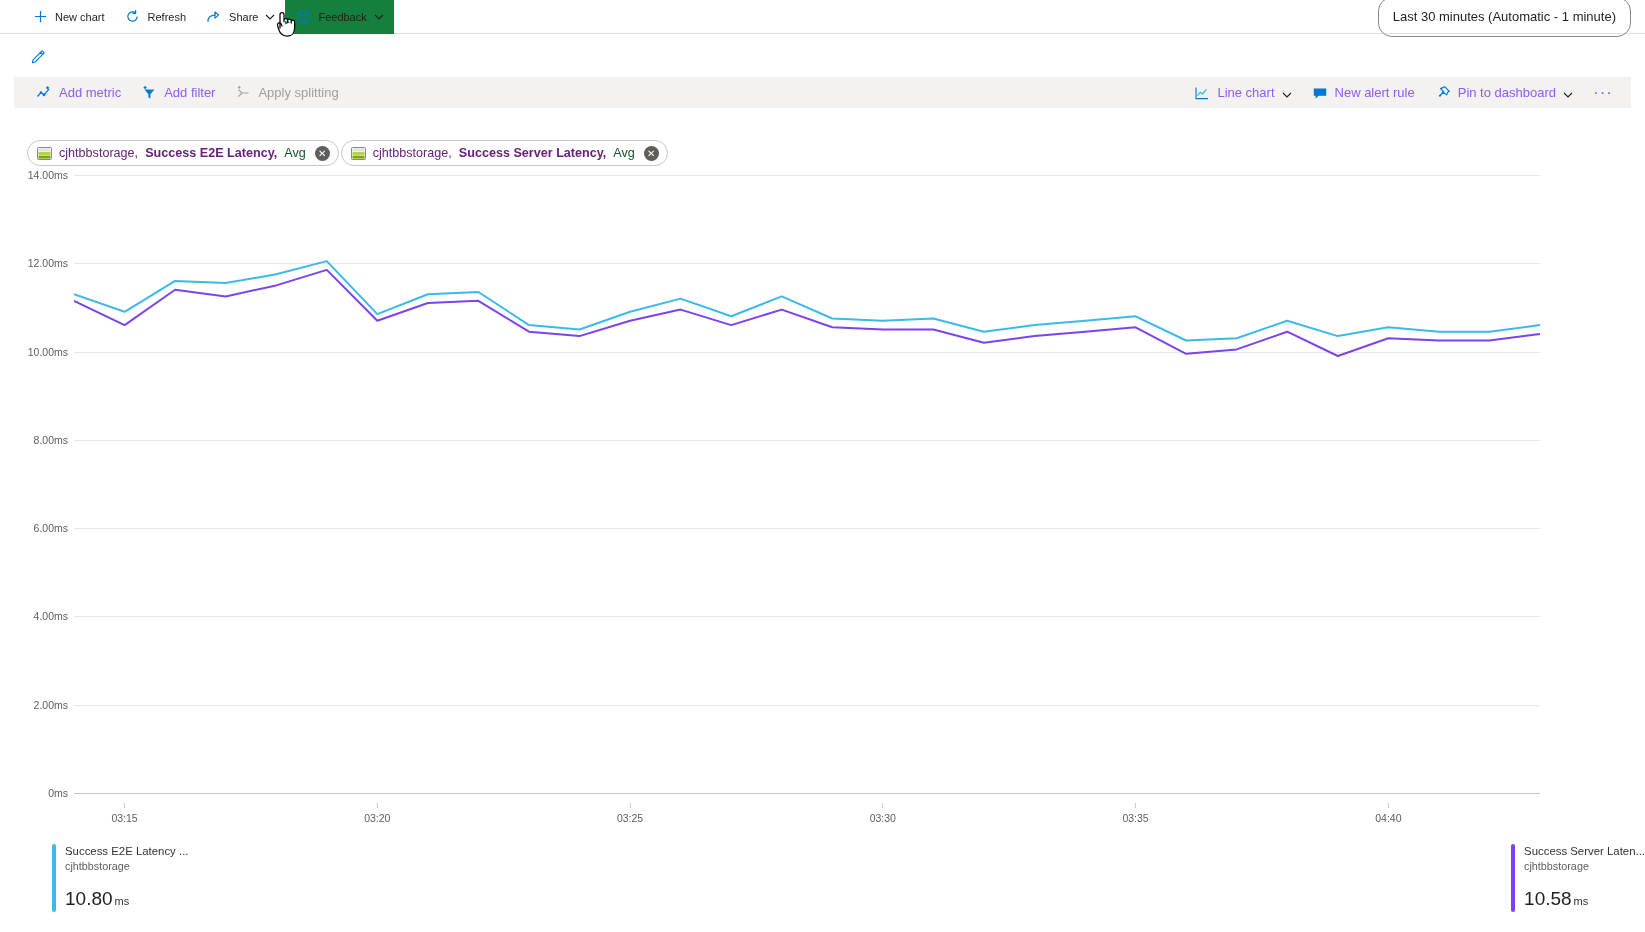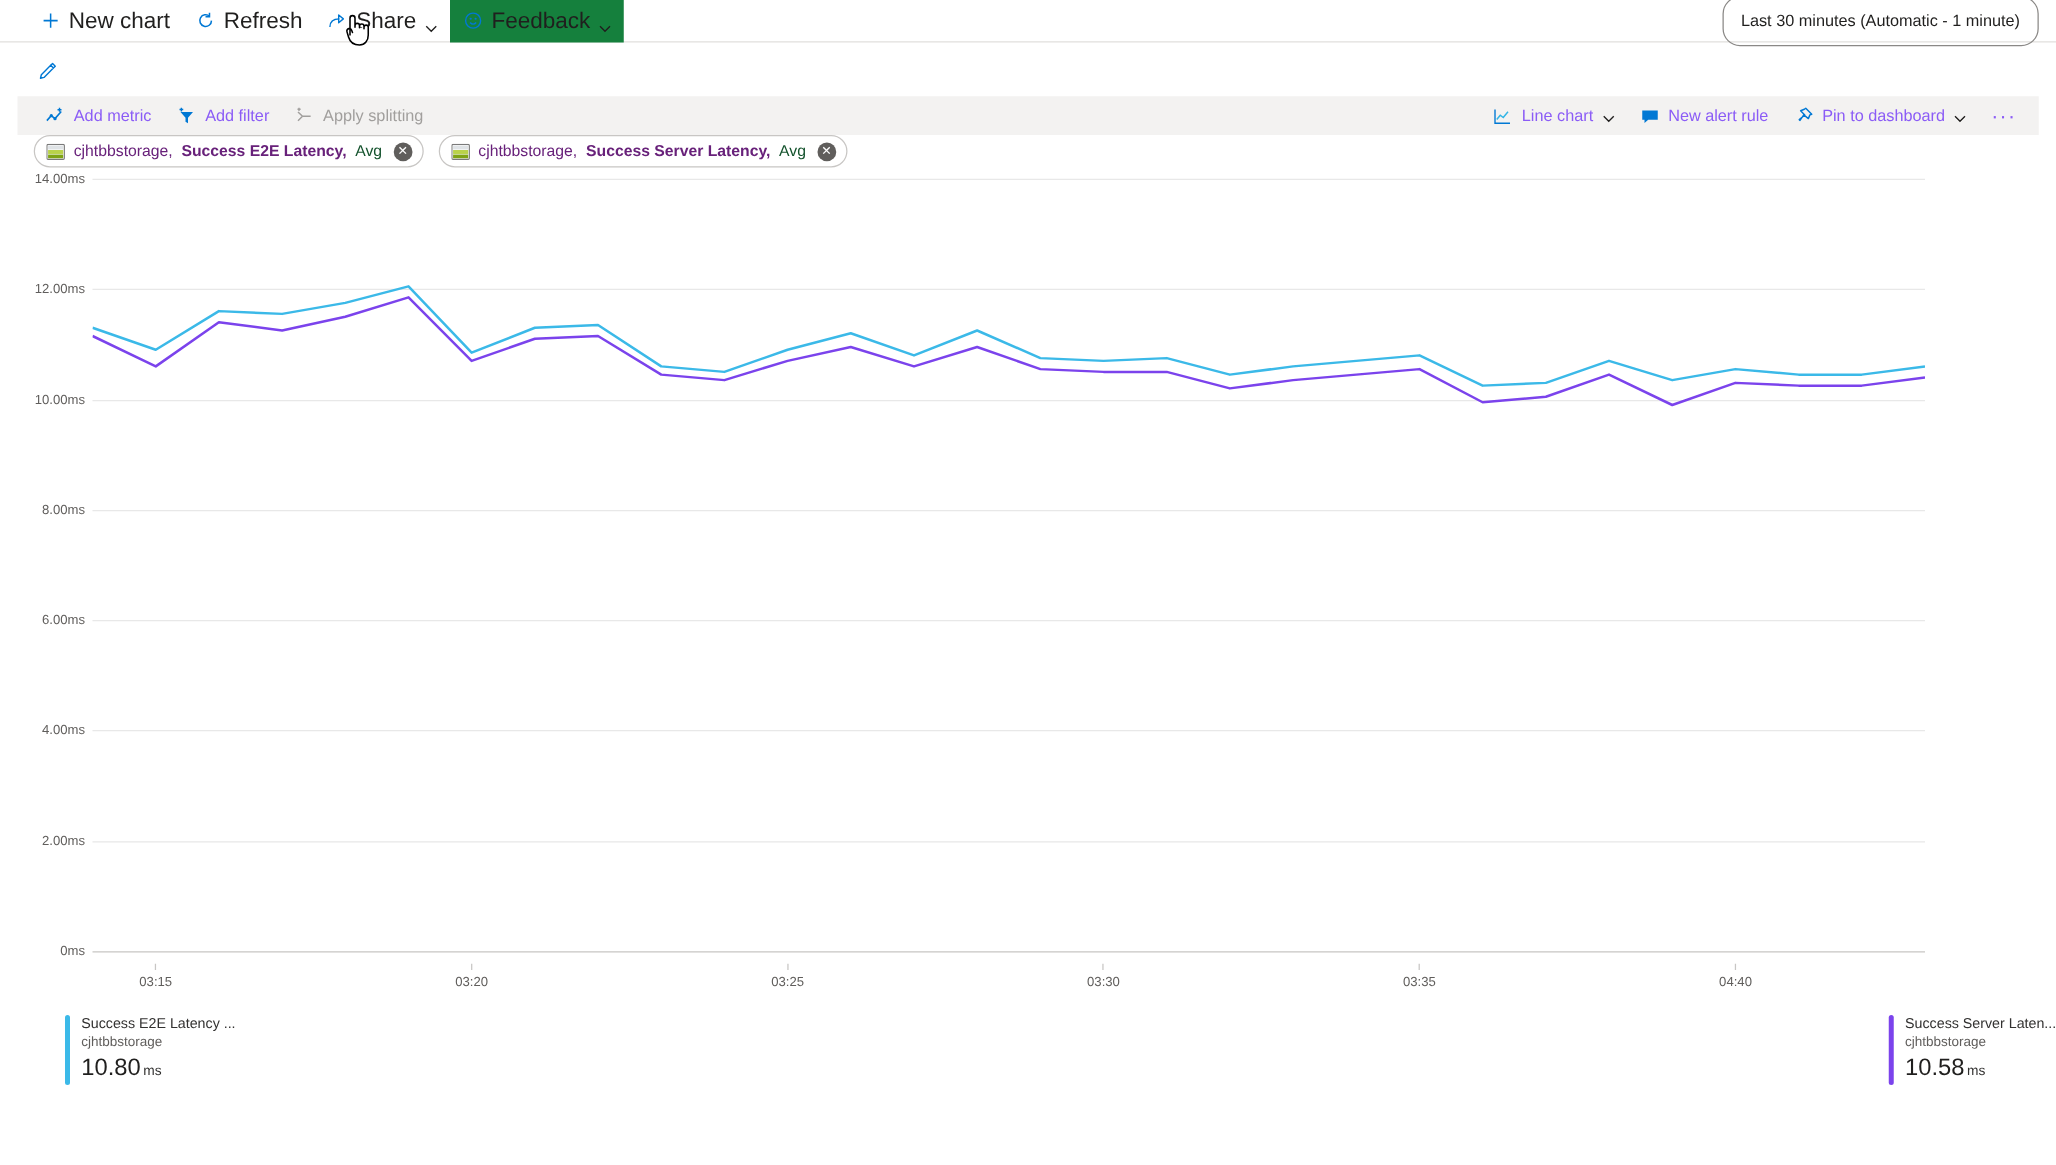--- a/index.html
+++ b/index.html
@@ -19,21 +19,21 @@
     border-bottom: 1px solid #e1dfdd;
     padding: 0 10px 0 22px;
     position: relative;
   }
   .tb-btn {
     display: flex;
     align-items: center;
     gap: 7px;
     height: 34px;
     padding: 0 10px;
-    font-size: 18px;
+    font-size: 11px;
     color: #201f1e;
     white-space: nowrap;
     cursor: default;
   }
   .tb-btn.hovered { background: #15803d; }
   .tb-ico { width: 16px; height: 16px; display: inline-flex; align-items: center; justify-content: center; }
   .chev { width: 10px; height: 10px; display: inline-block; }
   .spacer { flex: 1 1 auto; }
 
   .timepill {
@@ -79,21 +79,21 @@
     padding: 0 10px;
     font-size: 13px;
     color: #8b5cf6;
     white-space: nowrap;
     cursor: default;
   }
   .cmd.disabled { color: #a19f9d; }
   .cmd .ellipsis { font-size: 17px; letter-spacing: 1px; line-height: 1; }
 
   
-  .pillrow { display: flex; gap: 12px; padding: 0 0 0 27px; }
+  .pillrow { display: flex; gap: 2px; padding: 32px 0 0 27px; }
   .pill {
     display: flex;
     align-items: center;
     gap: 7px;
     height: 26px;
     border: 1px solid #c8c6c4;
     border-radius: 13px;
     padding: 0 8px 0 9px;
     font-size: 12.6px;
     white-space: nowrap;
@@ -137,21 +137,21 @@
   .xtick { position: absolute; transform: translateX(-50%); text-align: center; }
   .xtick .mark { width: 1px; height: 5px; background: #c8c6c4; margin: 0 auto 4px; }
   .xtick .lbl { font-size: 10.5px; color: #605e5c; }
 
   
   .legend { display: flex; gap: 60px; padding: 14px 0 0 52px; justify-content: space-between; }
   .lg { display: flex; gap: 9px; }
   .lg-bar { width: 4px; border-radius: 2px; flex: none; }
   .lg-name { font-size: 11.4px; color: #323130; line-height: 14px; }
   .lg-res { font-size: 10.8px; color: #605e5c; line-height: 14px; margin-top: 1px; }
-  .lg-val { font-size: 19px; color: #201f1e; margin-top: 3px; line-height: 22px; }
+  .lg-val { font-size: 19px; color: #201f1e; margin-top: 15px; line-height: 22px; }
   .lg-unit { font-size: 11px; color: #323130; margin-left: 2px; }
 </style>
 </head>
 <body>
 
 <div class="topbar">
 
   <div class="tb-btn">
     <span class="tb-ico">
       <svg width="15" height="15" viewBox="0 0 16 16">

